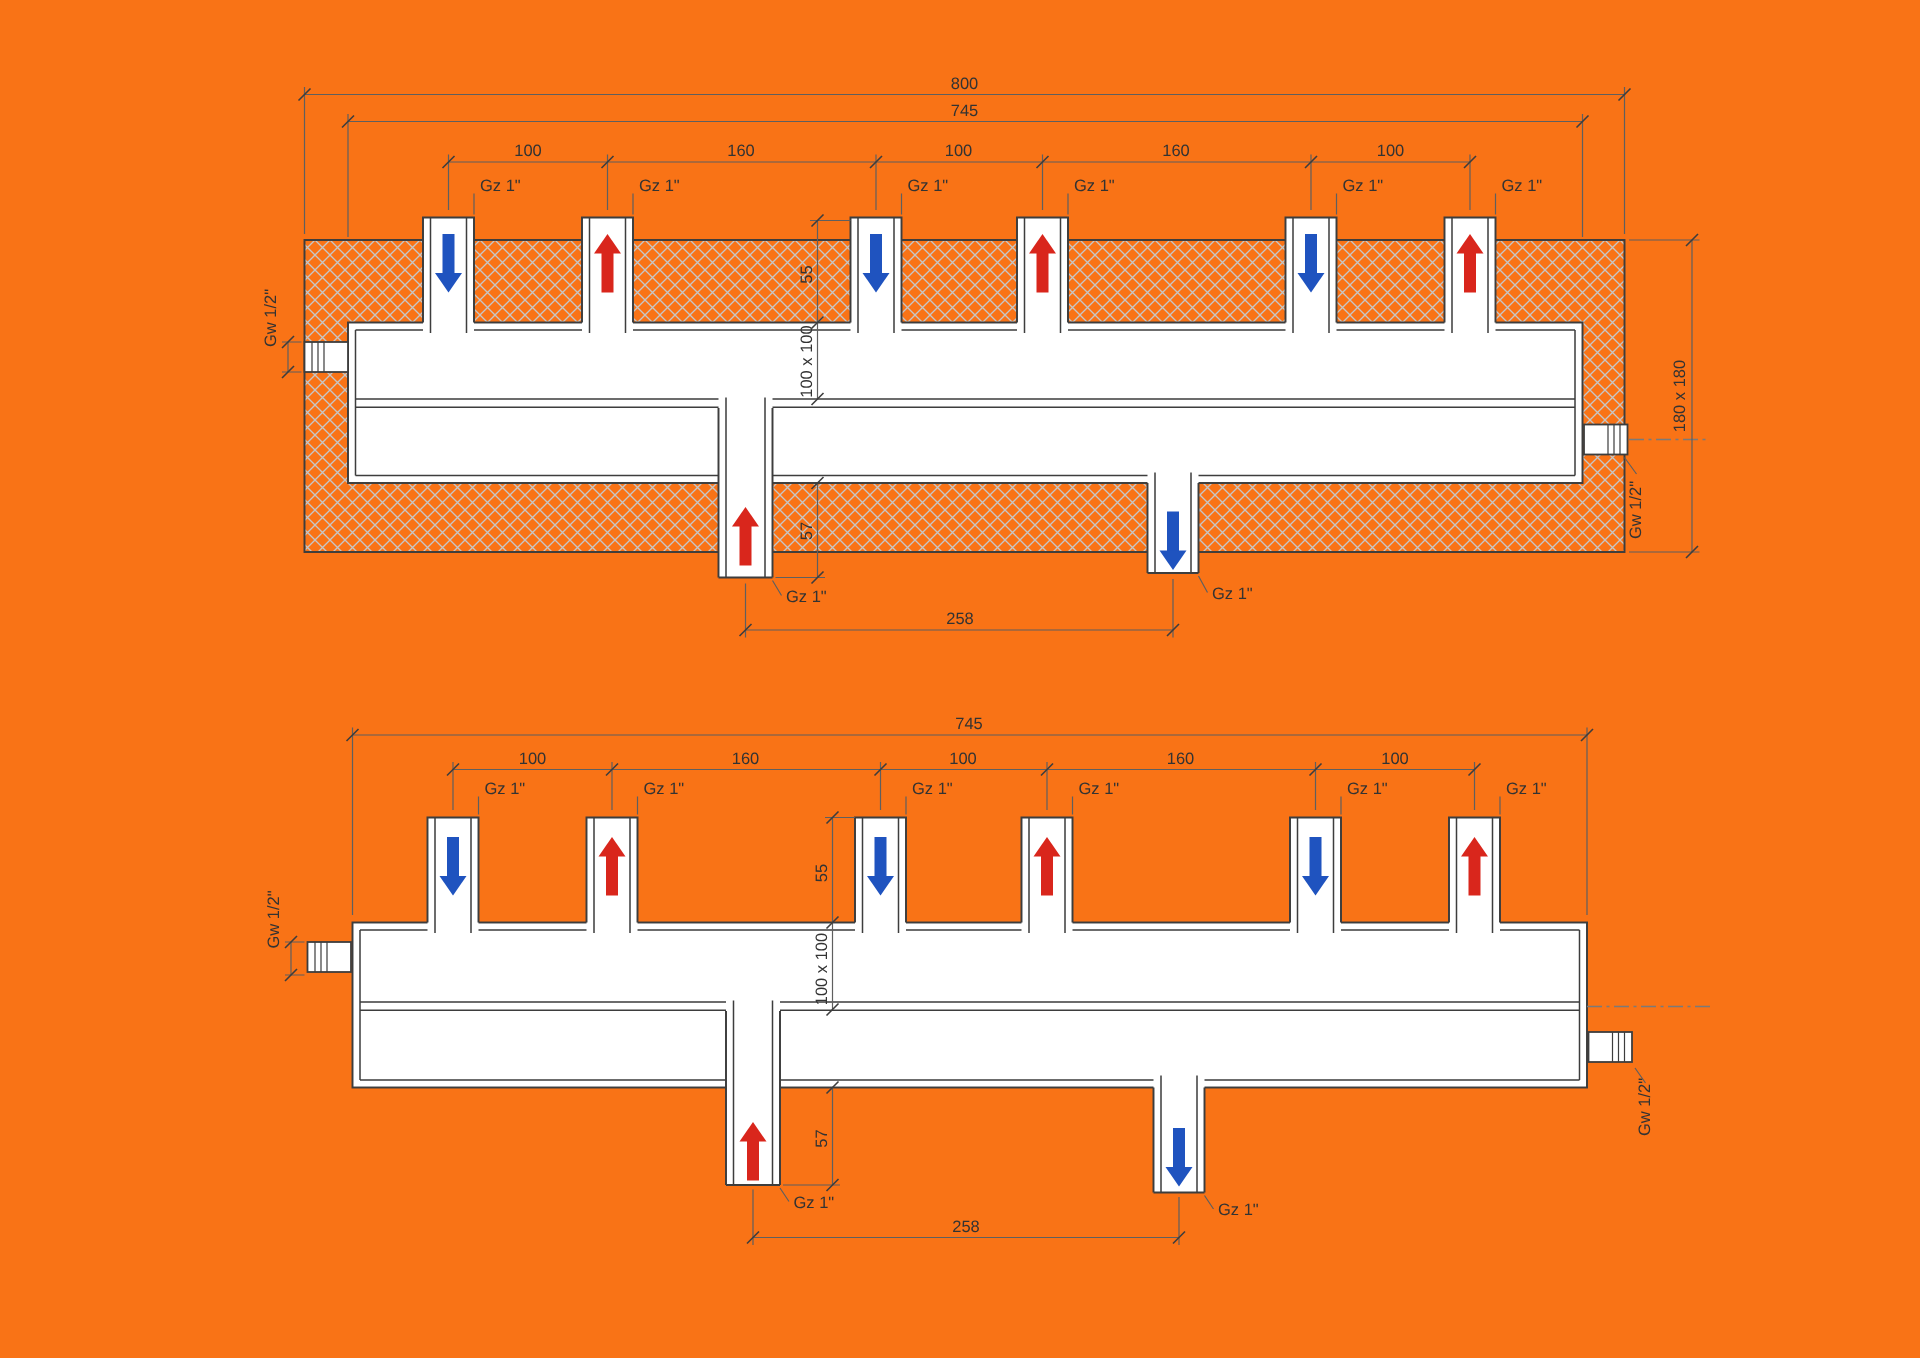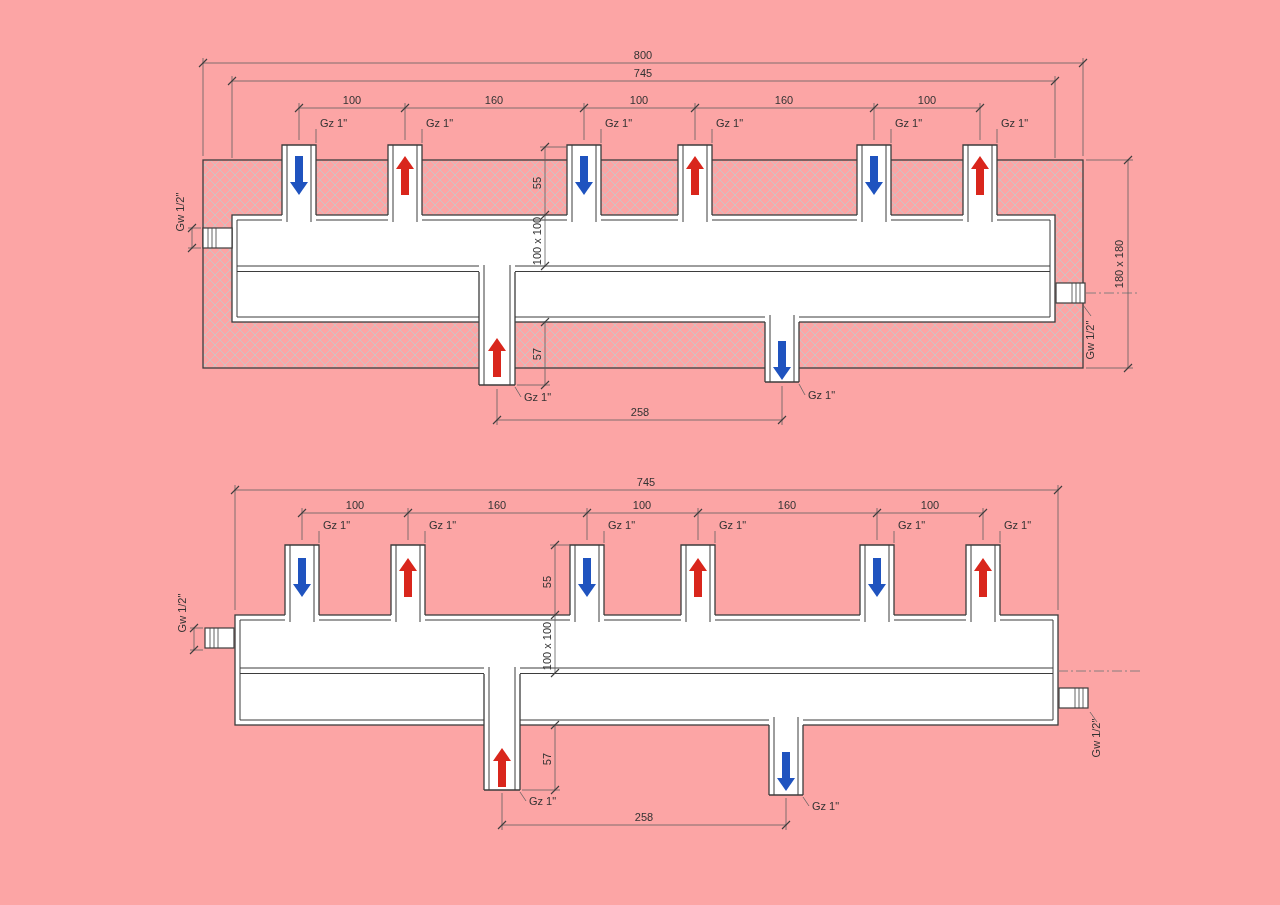--- a/index.html
+++ b/index.html
@@ -1,16 +1,16 @@
 <!DOCTYPE html>
 <html><head>
 <meta charset="utf-8">
 <style>
   html,body { margin:0; padding:0; background:#ffffff; }
-  .stage { width:1280px; height:905px; background:#fca5a5; position:relative; }
+  .stage { width:1280px; height:905px; background:#f97316; position:relative; }
   svg { display:block; }
   .txt { font-family:"Liberation Sans", sans-serif; font-size:11px; fill:#333; }
   .mid { text-anchor:middle; }
   .start { text-anchor:start; }
   .dim { stroke:#5f5f5f; stroke-width:0.8; fill:none; }
   .ol { stroke:#3d3d3d; stroke-width:1.3; fill:none; }
   .olt { stroke:#3d3d3d; stroke-width:1; fill:none; }
   .cl { stroke:#7a7a7a; stroke-width:0.9; fill:none; stroke-dasharray:10 3 2 3; }
 </style>
 </head>

